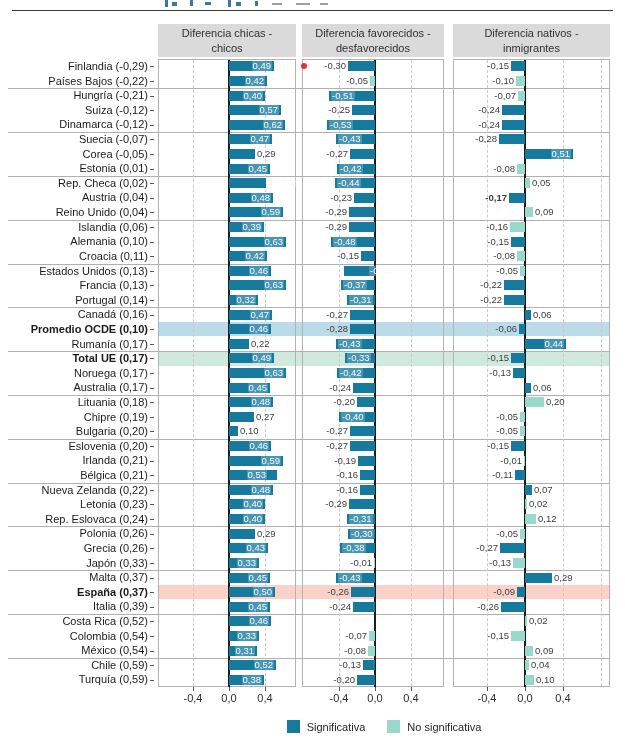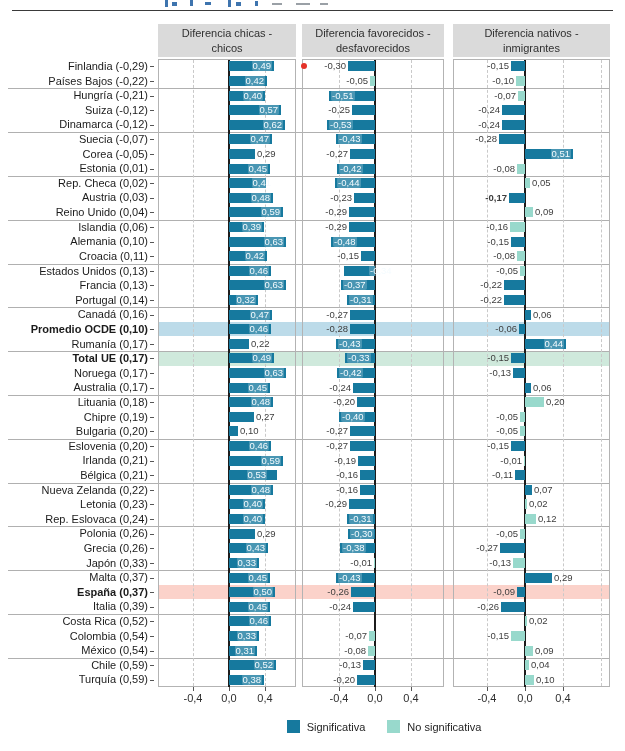--- a/index.html
+++ b/index.html
@@ -116,21 +116,21 @@
       <div class="cl" style="top: 117.4px; height: 14.6px; line-height: 14.6px;">Dinamarca (-0,12)</div>
       <div class="ytick" style="left: 150px; top: 124.7px;"></div>
       <div class="cl" style="top: 132px; height: 14.6px; line-height: 14.6px;">Suecia (-0,07)</div>
       <div class="ytick" style="left: 150px; top: 139.3px;"></div>
       <div class="cl" style="top: 146.6px; height: 14.6px; line-height: 14.6px;">Corea (-0,05)</div>
       <div class="ytick" style="left: 150px; top: 153.9px;"></div>
       <div class="cl" style="top: 161.2px; height: 14.6px; line-height: 14.6px;">Estonia (0,01)</div>
       <div class="ytick" style="left: 150px; top: 168.5px;"></div>
       <div class="cl" style="top: 175.8px; height: 14.6px; line-height: 14.6px;">Rep. Checa (0,02)</div>
       <div class="ytick" style="left: 150px; top: 183.1px;"></div>
-      <div class="cl" style="top: 190.4px; height: 14.6px; line-height: 14.6px;">Austria (0,03)</div>
+      <div class="cl" style="top: 190.4px; height: 14.6px; line-height: 14.6px;">Austria (0,04)</div>
       <div class="ytick" style="left: 150px; top: 197.7px;"></div>
       <div class="cl" style="top: 205px; height: 14.6px; line-height: 14.6px;">Reino Unido (0,04)</div>
       <div class="ytick" style="left: 150px; top: 212.3px;"></div>
       <div class="cl" style="top: 219.7px; height: 14.6px; line-height: 14.6px;">Islandia (0,06)</div>
       <div class="ytick" style="left: 150px; top: 227px;"></div>
       <div class="cl" style="top: 234.3px; height: 14.6px; line-height: 14.6px;">Alemania (0,10)</div>
       <div class="ytick" style="left: 150px; top: 241.6px;"></div>
       <div class="cl" style="top: 248.9px; height: 14.6px; line-height: 14.6px;">Croacia (0,11)</div>
       <div class="ytick" style="left: 150px; top: 256.2px;"></div>
       <div class="cl" style="top: 263.5px; height: 14.6px; line-height: 14.6px;">Estados Unidos (0,13)</div>
@@ -233,21 +233,21 @@
       <div class="vl vout" style="left: 314px; top: 148.9px; width: 34px; text-align: right;">-0,27</div>
       <div class="bar" style="left: 525px; top: 148.9px; width: 48px; background: rgb(22, 121, 158);"></div>
       <div class="vl vin" style="left: 525px; top: 148.9px; width: 46px; text-align: right;"><i>0,51</i></div>
       <div class="bar" style="left: 229px; top: 163.5px; width: 41px; background: rgb(22, 121, 158);"></div>
       <div class="vl vin" style="left: 229px; top: 163.5px; width: 39px; text-align: right;"><i>0,45</i></div>
       <div class="bar" style="left: 337px; top: 163.5px; width: 38px; background: rgb(22, 121, 158);"></div>
       <div class="vl vin" style="left: 339px; top: 163.5px; width: 36px; text-align: left;"><i>-0,42</i></div>
       <div class="bar" style="left: 517px; top: 163.5px; width: 8px; background: rgb(152, 217, 204);"></div>
       <div class="vl vout" style="left: 481px; top: 163.5px; width: 34px; text-align: right;">-0,08</div>
       <div class="bar" style="left: 229px; top: 178.1px; width: 37px; background: rgb(22, 121, 158);"></div>
-      <div class="vl vin" style="left: 229px; top: 178.1px; width: 43px; text-align: right;"><i>0,41</i></div>
+      <div class="vl vin" style="left: 229px; top: 178.1px; width: 43px; text-align: center; padding-left: 40px;"><i>0,41</i></div>
       <div class="bar" style="left: 335px; top: 178.1px; width: 40px; background: rgb(22, 121, 158);"></div>
       <div class="vl vin" style="left: 337px; top: 178.1px; width: 38px; text-align: left;"><i>-0,44</i></div>
       <div class="bar" style="left: 525px; top: 178.1px; width: 5px; background: rgb(152, 217, 204);"></div>
       <div class="vl vout" style="left: 532px; top: 178.1px; width: 34px; text-align: left;">0,05</div>
       <div class="bar" style="left: 229px; top: 192.7px; width: 44px; background: rgb(22, 121, 158);"></div>
       <div class="vl vin" style="left: 229px; top: 192.7px; width: 42px; text-align: right;"><i>0,48</i></div>
       <div class="bar" style="left: 354px; top: 192.7px; width: 21px; background: rgb(22, 121, 158);"></div>
       <div class="vl vout" style="left: 318px; top: 192.7px; width: 34px; text-align: right;">-0,23</div>
       <div class="bar" style="left: 509px; top: 192.7px; width: 16px; background: rgb(22, 121, 158);"></div>
       <div class="vl vout" style="left: 473px; top: 192.7px; width: 34px; text-align: right; font-weight: bold;">-0,17</div>

